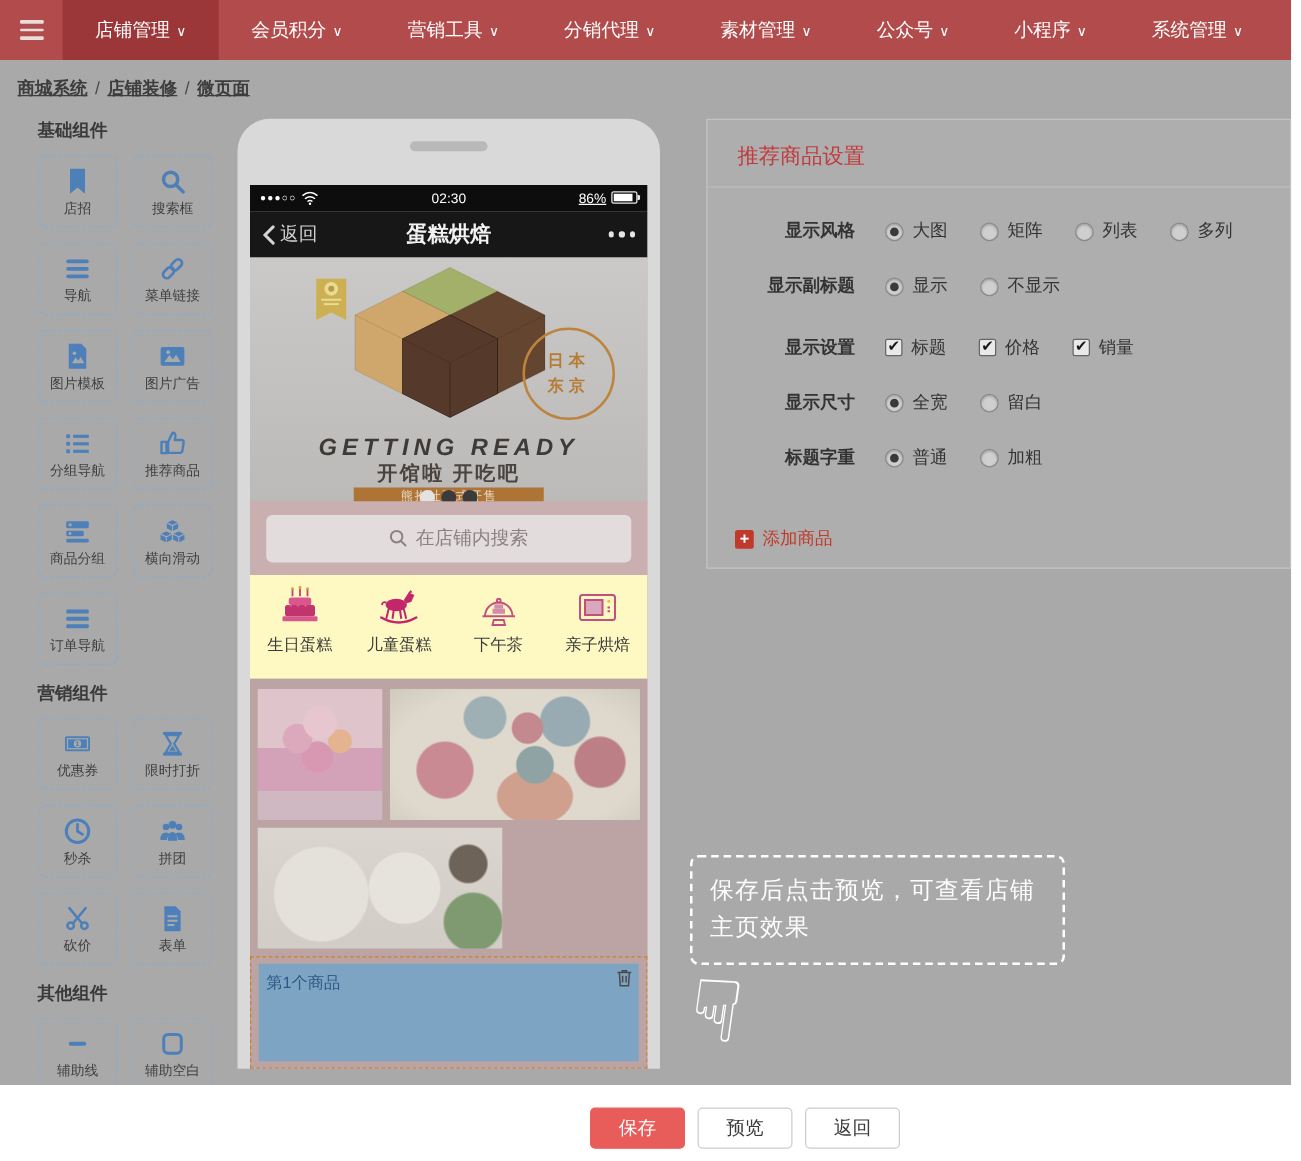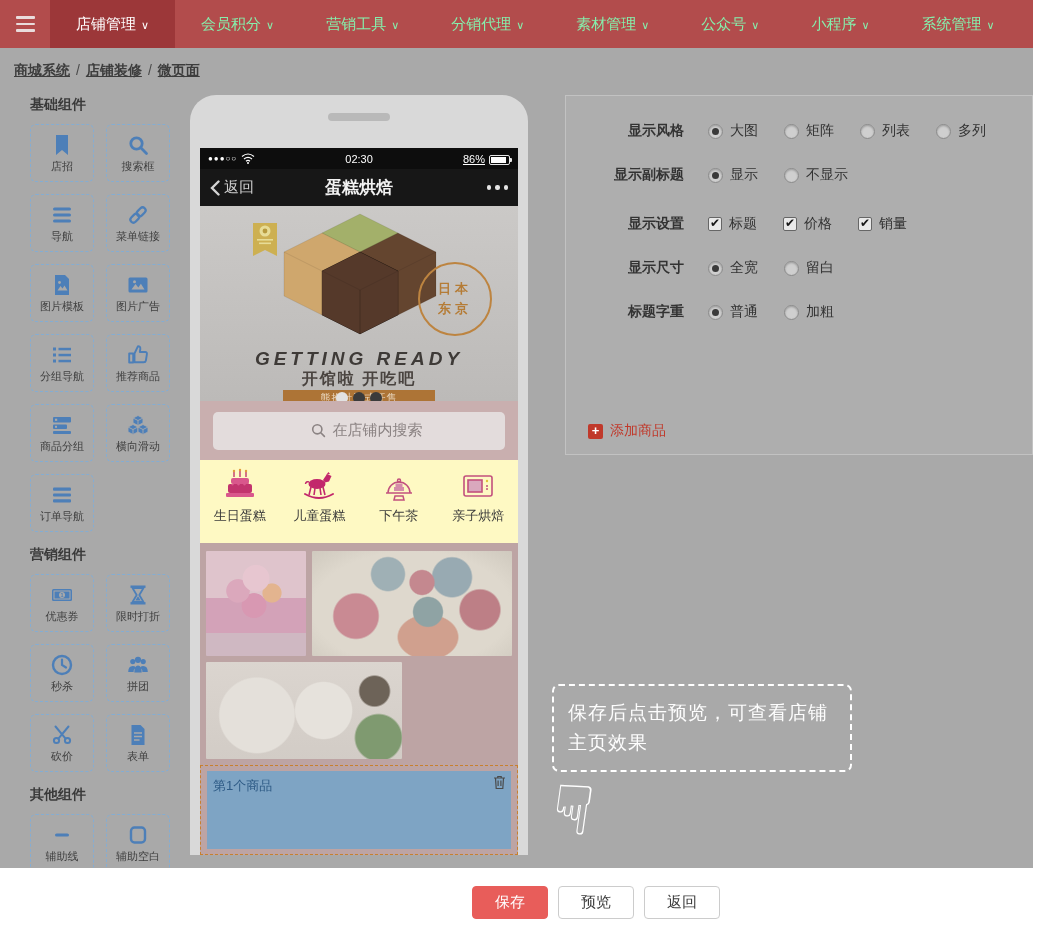--- a/index.html
+++ b/index.html
@@ -3,21 +3,21 @@
 <meta charset="utf-8">
 <style>
   * { margin:0; padding:0; box-sizing:border-box; }
   body { background:#fff; font-family:"Liberation Sans","DejaVu Sans",sans-serif; }
   .app { position:relative; width:1041px; height:929px; background:#fff; overflow:hidden; }
 
   
   .navbar { position:absolute; left:0; top:0; width:1033px; height:48px; background:#b24c4c; display:flex; align-items:stretch; }
   .hamburger { width:50px; display:flex; flex-direction:column; justify-content:center; align-items:center; gap:4px; cursor:pointer; }
   .hamburger i { display:block; width:19px; height:2.5px; background:#e9dcdc; border-radius:1px; }
-  .nav-item { display:flex; align-items:center; padding:0 26px; color:#86efac; font-size:15px; cursor:pointer; }
+  .nav-item { display:flex; align-items:center; padding:0 26px; color:#ffffff; font-size:15px; cursor:pointer; }
   .nav-item.active { background:#9c3739; color:#fff; }
   .nav-item .caret { font-size:11px; margin-left:5px; margin-top:2px; }
 
   
   .workspace { position:absolute; left:0; top:48px; width:1033px; height:820px; background:#a9a9a9; }
   .breadcrumb { position:absolute; left:14px; top:14px; font-size:14px; font-weight:bold; color:#3d3d3d; }
   .breadcrumb .sep { margin:0 6px; font-weight:normal; color:#4a4a4a; }
   .breadcrumb .part { cursor:pointer;text-decoration:underline; }
 
   
@@ -30,21 +30,21 @@
   .cicon { height:24px; display:flex; align-items:center; justify-content:center; }
   .cicon svg { display:block; }
 
   
   .preview { position:absolute; left:190px; top:47px; width:338px; height:760px; background:#d9d9d9; border-radius:26px 26px 0 0; }
   .speaker { position:absolute; left:50%; top:18px; transform:translateX(-50%); width:62px; height:8px; border-radius:4px; background:#b9b9b9; }
   .screen { position:absolute; left:10px; top:53px; width:318px; bottom:0; background:#c9b2b2; overflow:hidden; }
   .statusbar { height:21px; background:#0d0d0d; color:#fff; display:flex; align-items:center; padding:0 8px; font-size:11px; }
   .statusbar .signal { font-size:8px; letter-spacing:1px; }
   .statusbar .time { flex:1; text-align:center; }
-  .statusbar .batt-wrap { display:flex; align-items:flex-end; gap:4px;text-decoration:underline; }
+  .statusbar .batt-wrap { display:flex; align-items:flex-start; gap:4px;text-decoration:underline; }
   .battery { position:relative; width:21px; height:10px; border:1px solid #e8e8e8; border-radius:2px; }
   .battery i { position:absolute; left:1px; top:1px; bottom:1px; width:15px; background:#fff; }
   .battery:after { content:""; position:absolute; right:-3px; top:2.5px; width:2px; height:4px; background:#e8e8e8; border-radius:0 1px 1px 0; }
   .phnav { height:37px; background:#171717; color:#eee; display:flex; align-items:center; padding:0 10px; }
   .back-group { display:flex; align-items:center; gap:4px; color:#cfcfcf; font-size:15px; cursor:pointer; width:70px; }
   .ph-title { flex:1; text-align:center; font-size:17px; font-weight:bold; color:#f2f2f2; }
   .more-dots { width:70px; display:flex; justify-content:flex-end; gap:4px; cursor:pointer; }
   .more-dots i { width:4.5px; height:4.5px; border-radius:50%; background:#e5e5e5; }
 
   
@@ -528,20 +528,21 @@
                   <path d="M2 4h11M5.8 4V2.5h3.4V4M3.5 4l.7 10.5h6.6L11.5 4M6.1 6.5v5.5M8.9 6.5v5.5"></path>
                 </svg>
             </span>
           </div>
         </div>
 
       </div>
     </section>
 
     <section class="settings">
+      <div class="settings-title">推荐商品设置</div>
       <div class="srows">
         <div class="srow">
           <span class="slabel">显示风格</span>
           <label class="opt">
               <span class="radio checked"></span>
               <span class="olabel">大图</span>
             </label>
           <label class="opt">
               <span class="radio"></span>
               <span class="olabel">矩阵</span>

